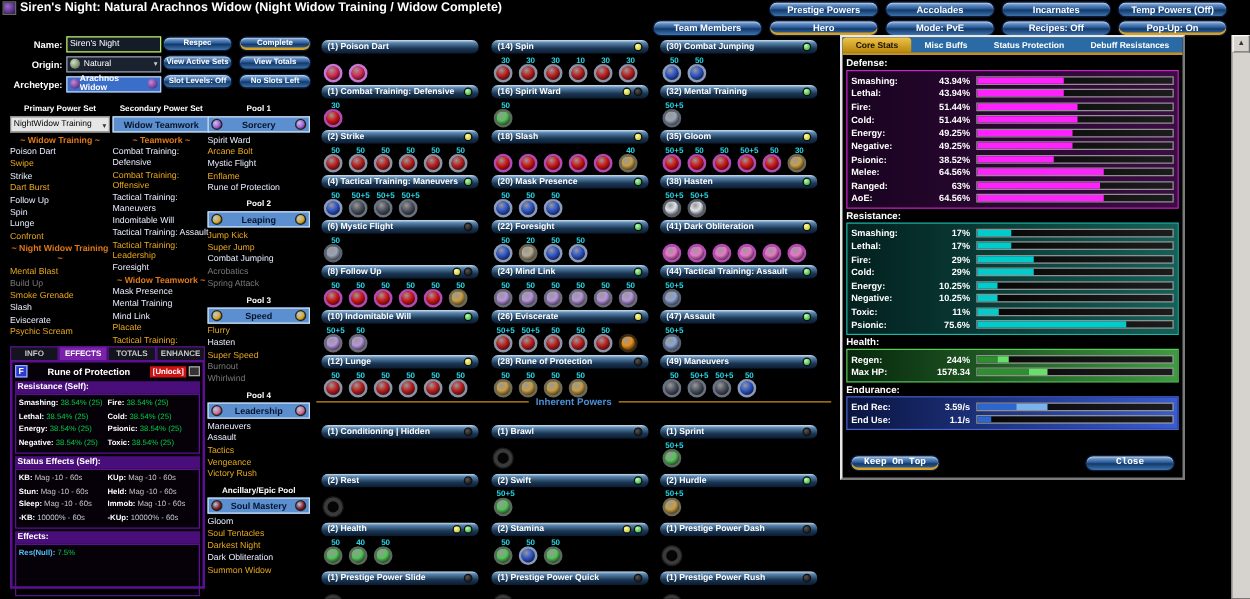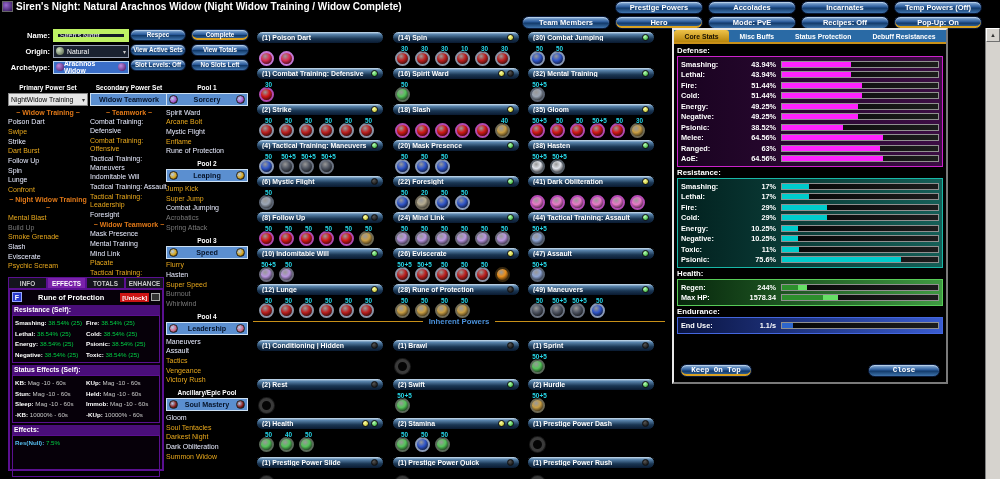--- a/index.html
+++ b/index.html
@@ -22,21 +22,21 @@
 
   #topbtns { position:absolute; top:1px; right:18px; z-index:3; }
   .btnrow { display:flex; gap:5px; justify-content:flex-end; margin-bottom:2px; }
   .btnrow .pill { width:88px; }
 
   
   #identity { position:absolute; left:4px; top:28px; width:248px; z-index:2; }
   .id-row { display:flex; align-items:center; height:14px; margin-bottom:2px; }
   .id-label { width:46px; text-align:right; font-size:7.5px; font-weight:bold; margin-right:3px; }
   .id-field { width:76px; height:13px; }
-  input.tfield { width:76px; height:13px; background:#141c28; border:5px solid #bef264; color:#fff;
+  input.tfield { width:76px; height:13px; background:#141c28; border:1px solid #bef264; color:#fff;
                  font-size:7px; padding:0 2px; font-family:inherit; }
   .combo-at { background:#3a6ec8; border:1px solid #bcd4ee; color:#fff; font-size:6.8px; font-weight:bold;
               display:flex; align-items:center; justify-content:space-between; padding:0 2px; }
   .at-ico { width:8px; height:8px; border-radius:50%;
             background:radial-gradient(circle at 35% 35%, #c08ae0, #401060); }
   .combo-or { background:#1a2230; border:1px solid #98a2b4; color:#fff; font-size:6.8px;
               display:flex; align-items:center; gap:3px; padding:0 2px; }
   .or-ico { width:8px; height:8px; border-radius:50%;
             background:radial-gradient(circle at 35% 35%, #cfe0c0, #4a5a40); }
   .dd-arrow { margin-left:auto; font-size:6px; color:#ccc; }
@@ -1177,20 +1177,28 @@
           <span class="tv">1578.34</span>
           <span class="tb">
             <span class="f1" style="left: 0px; width: 26%; background: rgb(45, 143, 45);"></span>
             <span class="f2" style="left: 26%; width: 10%; background: rgb(102, 224, 102);"></span>
           </span>
         </div>
       </div>
       <div class="tw-sec-label">Endurance:</div>
       <div class="tw-box end">
         <div class="trow">
+          <span class="tl">End Rec:</span>
+          <span class="tv">3.59/s</span>
+          <span class="tb">
+            <span class="f1" style="left: 0px; width: 20%; background: rgb(46, 102, 204);"></span>
+            <span class="f2" style="left: 20%; width: 16%; background: rgb(122, 178, 236);"></span>
+          </span>
+        </div>
+        <div class="trow">
           <span class="tl">End Use:</span>
           <span class="tv">1.1/s</span>
           <span class="tb">
             <span class="f1" style="left: 0px; width: 7%; background: rgb(46, 102, 204);"></span>
           </span>
         </div>
       </div>
     </div>
   <div class="tw-foot">
     <span class="pill goldline">Keep On Top</span>

